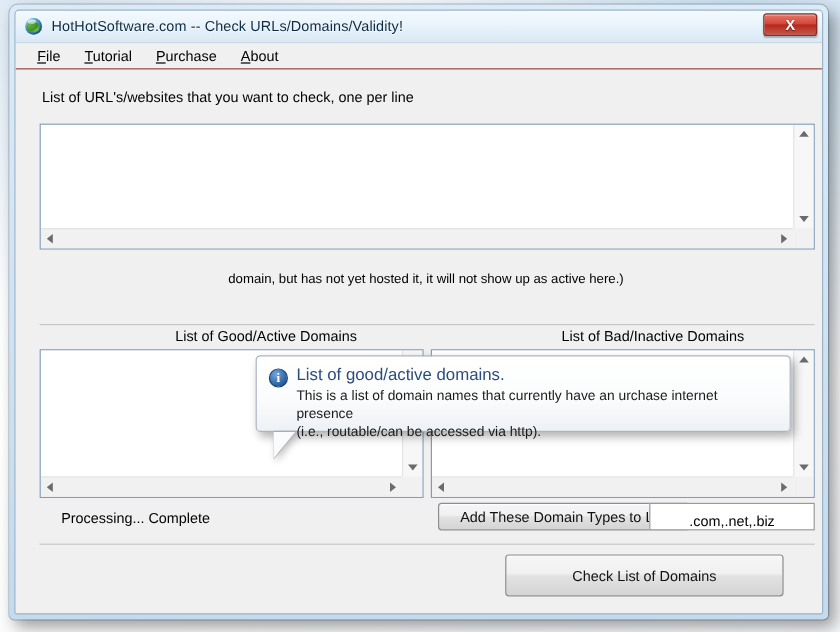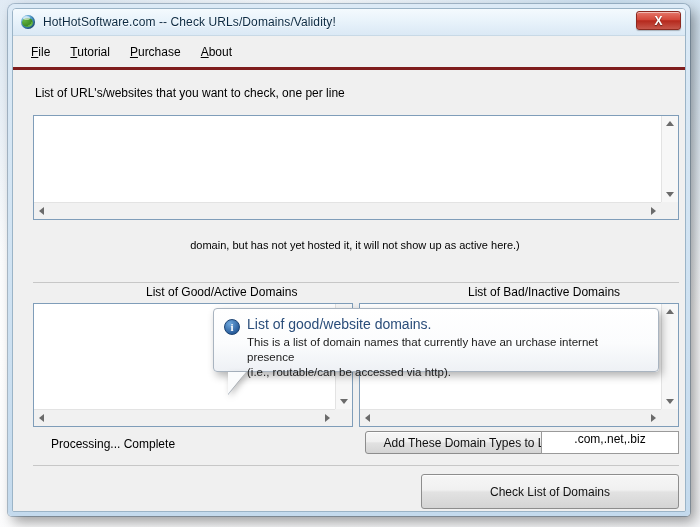--- a/index.html
+++ b/index.html
@@ -99,25 +99,25 @@
     cursor: pointer;
   }
   .close-btn span {
     font-size: 12px; font-weight: bold; color: #fff;
     text-shadow: 0 1px 1px rgba(0,0,0,0.5);
     line-height: 1;
   }
 
   
   .menubar {
-    height: 34px;
+    height: 22px;
     background: #f0f0f0;
     display: flex; align-items: center;
     padding-left: 10px;
-    border-bottom: 3px solid #7f1d1d;
+    border-bottom: 1px solid #7f1d1d;
   }
   .menu-item {
     font-size: 12px; color: #000;
     padding: 2px 12px 2px 8px;
     cursor: default;
     white-space: nowrap;
   }
   .menu-item u { text-decoration: underline; }
 
   
@@ -212,21 +212,21 @@
     cursor: pointer;
     box-shadow: inset 0 1px 0 rgba(255,255,255,0.8);
     white-space: nowrap;
   }
 
   .textfield {
     position: absolute;
     background: #fff;
     border: 1px solid #9a9a9a;
     font-size: 12px; color: #000;
-    display: flex; align-items: flex-start; justify-content: center;
+    display: flex; align-items: flex-end; justify-content: center;
     padding: 0 4px;
   }
 
   .hr {
     position: absolute;
     height: 1px;
     background: #c7c7c7;
   }
 
   
@@ -369,28 +369,28 @@
       <div class="btn" style="left:352px; top:361px; width:210px; height:23px;">
         <span>Add These Domain Types to List</span>
       </div>
 
       <div class="textfield" style="left:528px; top:361px; width:138px; height:23px;">
         <span>.com,.net,.biz</span>
       </div>
 
       <div class="hr" style="left:20px; top:395px; width:646px;"></div>
 
-      <div class="btn" style="left:408px; top:404px; width:258px; height:35px;">
+      <div class="btn" style="left:408px; top:404px; width:232px; height:35px;">
         <span>Check List of Domains</span>
       </div>
 
       <div class="balloon">
         <div class="balloon-head">
           <div class="info-icon">i</div>
-          <div class="balloon-title">List of good/website domains.</div>
+          <div class="balloon-title">List of good/active domains.</div>
         </div>
         <div class="balloon-body">
           <div>This is a list of domain names that currently have an urchase internet presence</div>
           <div>(i.e., routable/can be accessed via http).</div>
         </div>
         <div class="balloon-tail-line"></div>
         <div class="balloon-tail"></div>
       </div>
 
     </div>

